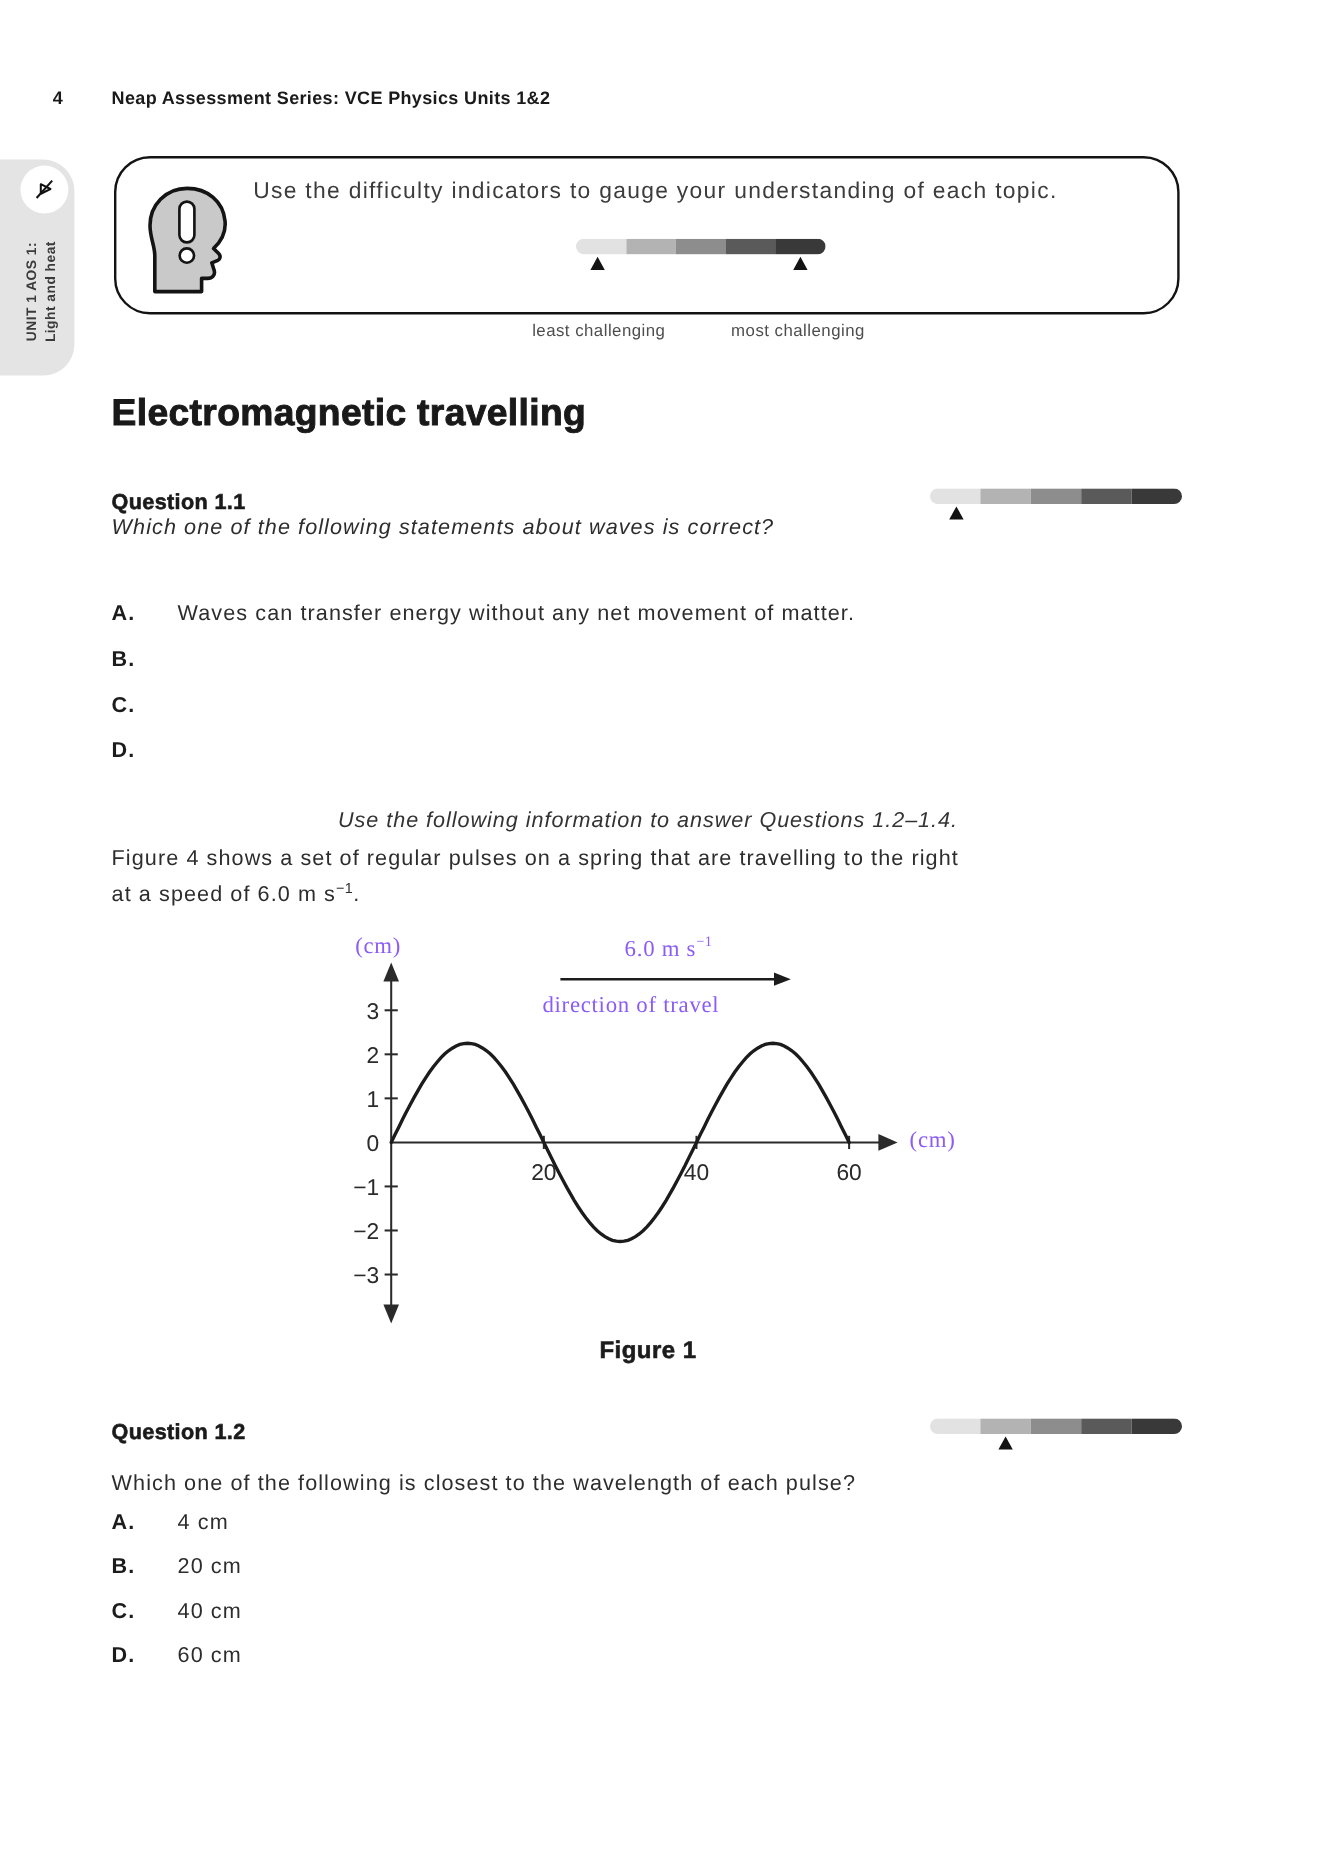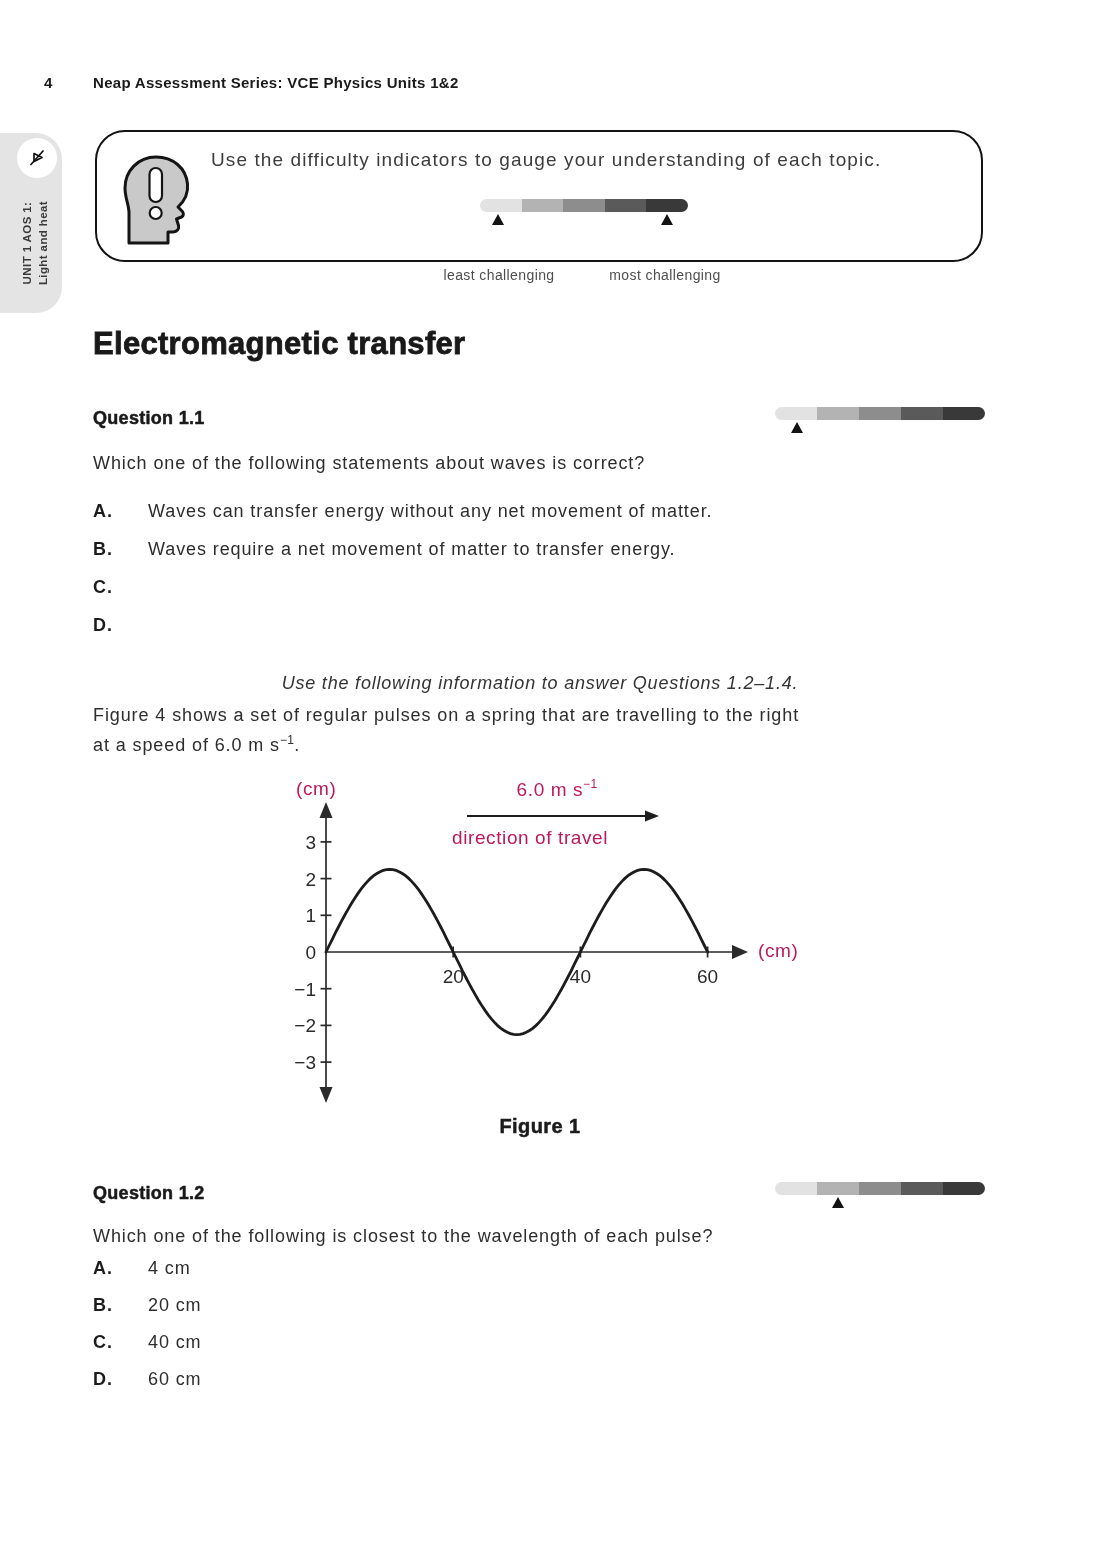--- a/index.html
+++ b/index.html
@@ -34,21 +34,21 @@
   .opt-row{display:flex;line-height:22px;font-size:18px;letter-spacing:.9px;}
   .opts-q1 .opt-row{margin-bottom:16px;}
   .opts-q2 .opt-row{margin-bottom:15px;}
   .opt-letter{width:55px;font-weight:bold;color:#1c1c1c;flex:none;}
   .instruction{left:95px;top:673px;width:890px;text-align:center;font-style:italic;font-size:18px;letter-spacing:.8px;color:#333;}
   .para{font-size:18px;letter-spacing:.9px;color:#2d2d2d;}
   sup{font-size:12px;letter-spacing:.3px;}
   
   .figure{left:280px;top:770px;width:560px;height:345px;}
   .fig-svg{position:absolute;left:0;top:0;width:560px;height:345px;}
-  .fig-label{position:absolute;font-size:19px;color:#be185d;letter-spacing:.6px;}
+  .fig-label{position:absolute;font-size:19px;color:#8b5cf6;letter-spacing:.6px;font-family:Liberation Serif, serif;}
   .fig-ylabel{left:16px;top:8px;}
   .fig-xlabel{left:478px;top:170px;}
   .fig-speed{left:172px;top:8px;width:210px;text-align:center;}
   .fig-speed sup{position:relative;top:-1px;}
   .fig-direction{left:172px;top:57px;width:210px;text-align:left;}
   .caption{left:280px;top:1115px;width:520px;text-align:center;font-size:20px;font-weight:bold;color:#1c1c1c;letter-spacing:.4px;-webkit-text-stroke:.5px #1c1c1c;}
   #ticklabels text{font-family:"Liberation Sans",sans-serif;font-size:19px;fill:#2b2b2b;}
 </style>
 </head>
 <body>
@@ -83,42 +83,41 @@
       <span style="background: rgb(141, 141, 141);"></span>
       <span style="background: rgb(90, 90, 90);"></span>
       <span style="background: rgb(57, 57, 57);"></span>
     </div>
   <span class="diff-arrow" id="least-arrow" style="left: calc(9% - 6.5px);"></span>
   <span class="diff-arrow" id="most-arrow" style="left: calc(90% - 6.5px);"></span>
 </div>
 <div class="abs scale-label" style="left:407px;">least challenging</div>
 <div class="abs scale-label" style="left:573px;">most challenging</div>
 
-<div class="abs h1">Electromagnetic transfer</div>
+<div class="abs h1">Electromagnetic travelling</div>
 
 <div class="abs qtitle" style="left:93px;top:408px;">Question 1.1</div>
 <div class="diffbar" style="left:775px;top:407px;width:210px;">
   <div class="diff-track">
       <span style="background: rgb(226, 226, 226);"></span>
       <span style="background: rgb(179, 179, 179);"></span>
       <span style="background: rgb(141, 141, 141);"></span>
       <span style="background: rgb(90, 90, 90);"></span>
       <span style="background: rgb(57, 57, 57);"></span>
     </div>
   <span class="diff-arrow" id="q1-diff-arrow" style="left: calc(10.5% - 6.5px);"></span>
 </div>
-<div class="abs qtext" style="left:93px;top:453px;">Which one of the following statements about waves is correct?</div>
+<div class="abs qtext" style="left:93px;top:429px;font-style:italic;">Which one of the following statements about waves is correct?</div>
 <div class="abs opts opts-q1" style="left:93px;top:500px;">
   <div class="opt-row">
     <span class="opt-letter">A.</span>
     <span>Waves can transfer energy without any net movement of matter.</span>
   </div>
   <div class="opt-row">
     <span class="opt-letter">B.</span>
-    <span>Waves require a net movement of matter to transfer energy.</span>
   </div>
   <div class="opt-row">
     <span class="opt-letter">C.</span>
   </div>
   <div class="opt-row">
     <span class="opt-letter">D.</span>
   </div>
 </div>
 
 <div class="abs instruction">Use the following information to answer Questions 1.2–1.4.</div>

